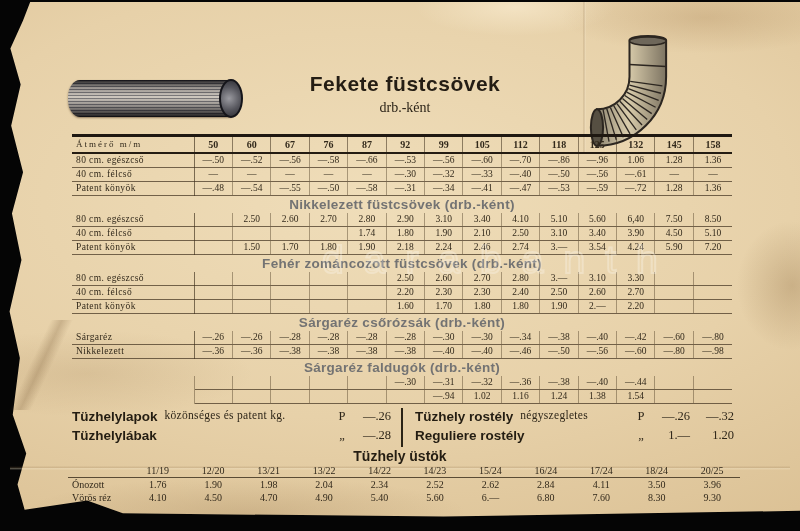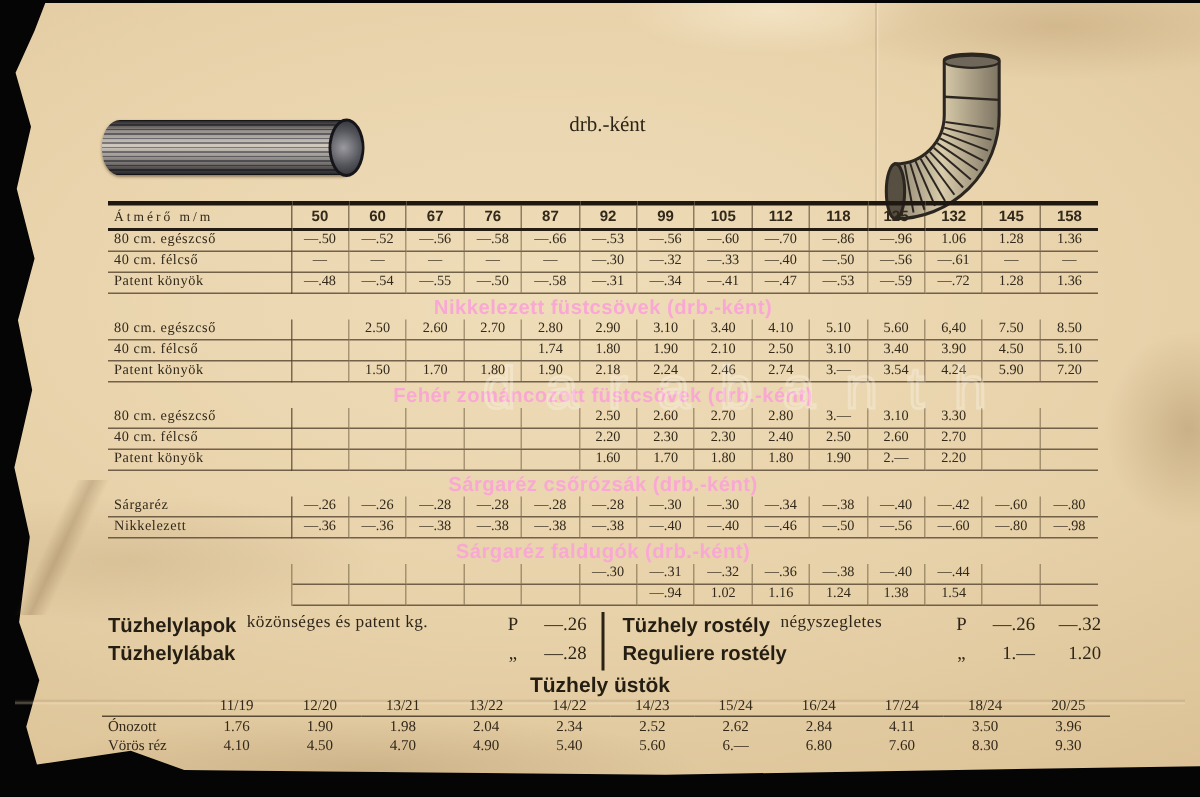--- a/index.html
+++ b/index.html
@@ -51,23 +51,23 @@
   .main-table td{font-size:9.5px;line-height:11px;height:13px;padding:0 1px;
     text-align:center;vertical-align:middle;color:#32291b;overflow:hidden;white-space:nowrap;}
   .main-table td.label-cell{text-align:left;padding-left:4px;letter-spacing:.4px;
     border-right:1px solid rgba(62,47,28,.65);font-family:Liberation Serif, serif;}
   .main-table tr.data-row td{border-bottom:1px solid rgba(62,47,28,.70);}
   .main-table tr.data-row td.num-cell{border-left:1px solid rgba(72,55,32,.42);}
   .main-table tr.data-row td.label-cell.empty{border-right:1px solid rgba(72,55,32,.42);border-bottom:none;}
   .main-table tr.head-row td{border-top:3px solid #1f1811;border-bottom:2px solid #241c12;
     border-left:1px solid rgba(62,47,28,.55);height:15px;}
   .main-table tr.head-row td.label-cell{border-left:none;letter-spacing:2px;font-size:9px;}
-  .main-table tr.head-row td.col-head{font-family:Liberation Sans, sans-serif;font-weight:bold;font-size:10px;}
+  .main-table tr.head-row td.col-head{font-family:Liberation Serif, serif;font-weight:bold;font-size:10px;}
   .main-table tr.section-row td{border:none;height:17px;
-    font-family:"Liberation Sans",sans-serif;font-weight:bold;font-size:13.5px;color:#f9a8d4;letter-spacing:.3px;}
+    font-family:"Liberation Sans",sans-serif;font-weight:bold;font-size:13.5px;color:#737373;letter-spacing:.3px;}
   
   .price-block{position:absolute;left:72px;top:408px;width:662px;display:flex;}
   .price-col{flex:1;padding-top:1px;}
   .price-col.left{padding-right:10px;border-right:2px solid #2a2315;}
   .price-col.right{padding-left:12px;}
   .price-line{display:flex;align-items:flex-start;height:19px;}
   .p-name{font-family:"Liberation Sans",sans-serif;font-weight:bold;font-size:13.5px;color:#241d12;}
   .p-desc{font-size:11.5px;margin-left:7px;letter-spacing:.3px;}
   .p-fill{flex:1;}
   .p-cur{width:18px;text-align:center;font-size:12.5px;}
@@ -88,20 +88,21 @@
 <div class="stage">
   <div class="paper"></div>
   <div class="crease-v"></div>
   <div class="crease-h"></div>
   <div class="crease-d"></div>
 
   <div class="pipe-straight">
     <div class="mouth"></div>
   </div>
   <div class="title-block">
+    <div class="doc-title">Fekete füstcsövek</div>
     <div class="doc-subtitle">drb.-ként</div>
   </div>
   <svg class="pipe-elbow" viewBox="0 0 115 120">
     <defs>
       <linearGradient id="eg" x1="0" y1="0" x2="1" y2="0">
         <stop offset="0" stop-color="#8f8672"></stop>
           <stop offset="0.45" stop-color="#d9ccab"></stop>
           <stop offset="1" stop-color="#7d7462"></stop>
       </linearGradient>
     </defs>

